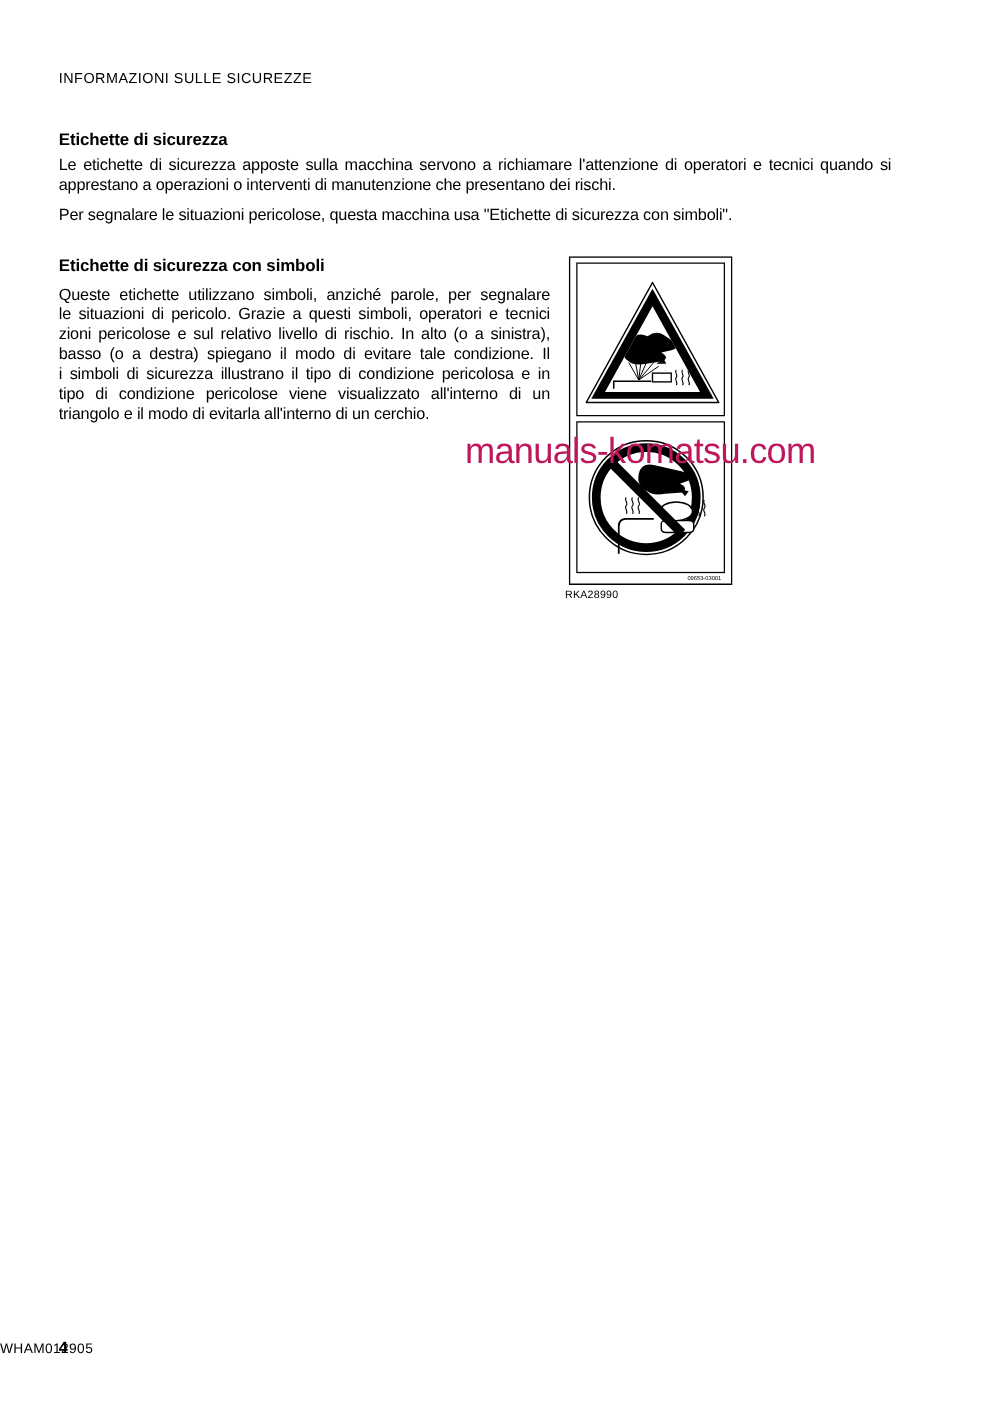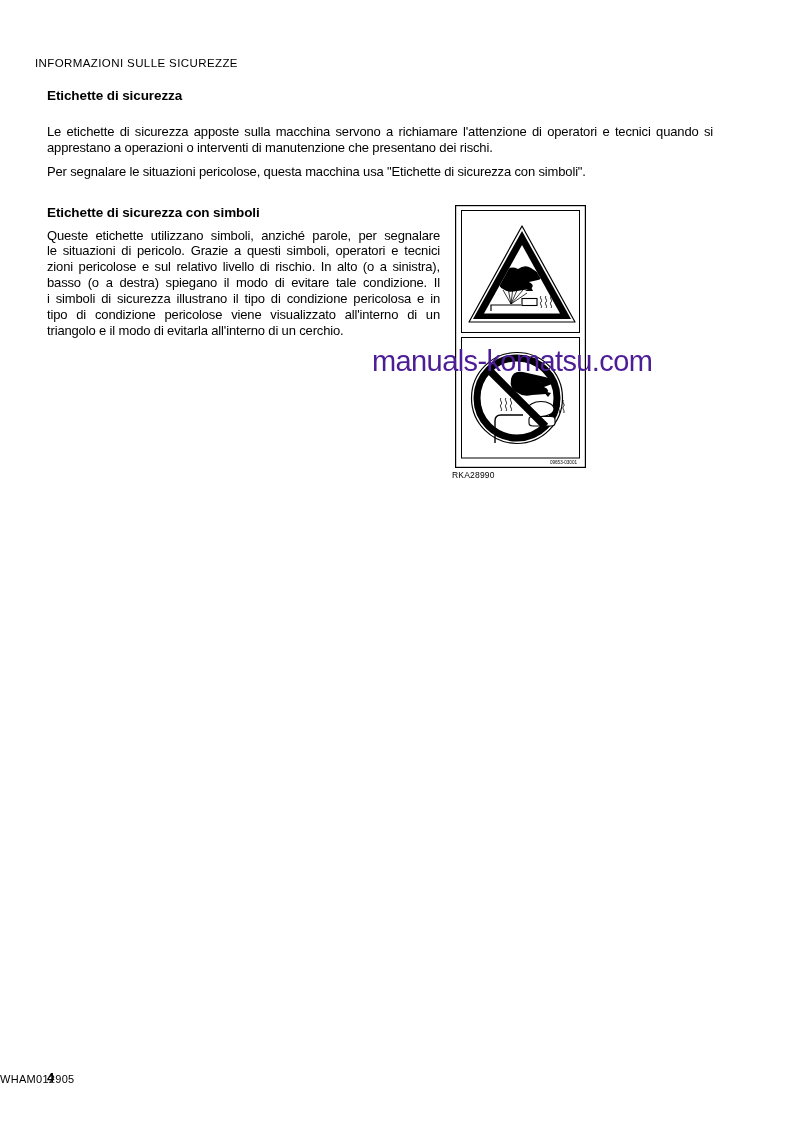--- a/index.html
+++ b/index.html
@@ -7,49 +7,49 @@
   body {
     width: 794px; height: 1123px;
     position: relative;
     font-family: "Liberation Sans", sans-serif;
     color: #000;
     overflow: hidden;
   }
   .abs { position: absolute; }
 
   .running-header {
-    left: 35px; top: 57px;
+    left: 47px; top: 57px;
     font-size: 11.5px; letter-spacing: 0.4px;
   }
   .h-bold {
     left: 47px;
     font-size: 13.5px; font-weight: bold; letter-spacing: -0.1px;
   }
-  .sec1-title { top: 88px; }
+  .sec1-title { top: 104px; }
   .sec2-title { top: 205px; text-align: center; }
 
   .bodytext { font-size: 13px; letter-spacing: -0.15px; }
 
   .para1 { left: 47px; top: 124px; width: 666px; line-height: 16px; }
   .para2 { left: 47px; top: 164px; width: 666px; line-height: 16px; }
   .para3 { left: 47px; top: 227.5px; width: 393px; line-height: 15.9px; }
 
   .jline { text-align: justify; text-align-last: justify; }
   .jline.last { text-align: left; text-align-last: left; }
 
   .safety-label { left: 455px; top: 205px; width: 131px; height: 263px; }
   .label-caption {
     left: 452px; top: 470px; width: 137px;
     font-size: 8.5px; text-align: left; letter-spacing: 0.2px;
   }
 
   .watermark {
     left: 372px; top: 345px;
     font-size: 29px; letter-spacing: -0.6px;
-    color: #4c1d95; white-space: nowrap;
+    color: #be185d; white-space: nowrap;
   }
 
   .footer-page { left: 47px; top: 1070px; font-size: 13px; font-weight: bold; }
   .footer-code { left: 0; top: 1073px; width: 730px; text-align: left; font-size: 11px; letter-spacing: 0.3px; }
 </style>
 </head>
 <body>
 
 <div class="abs running-header">INFORMAZIONI SULLE SICUREZZE</div>
 

